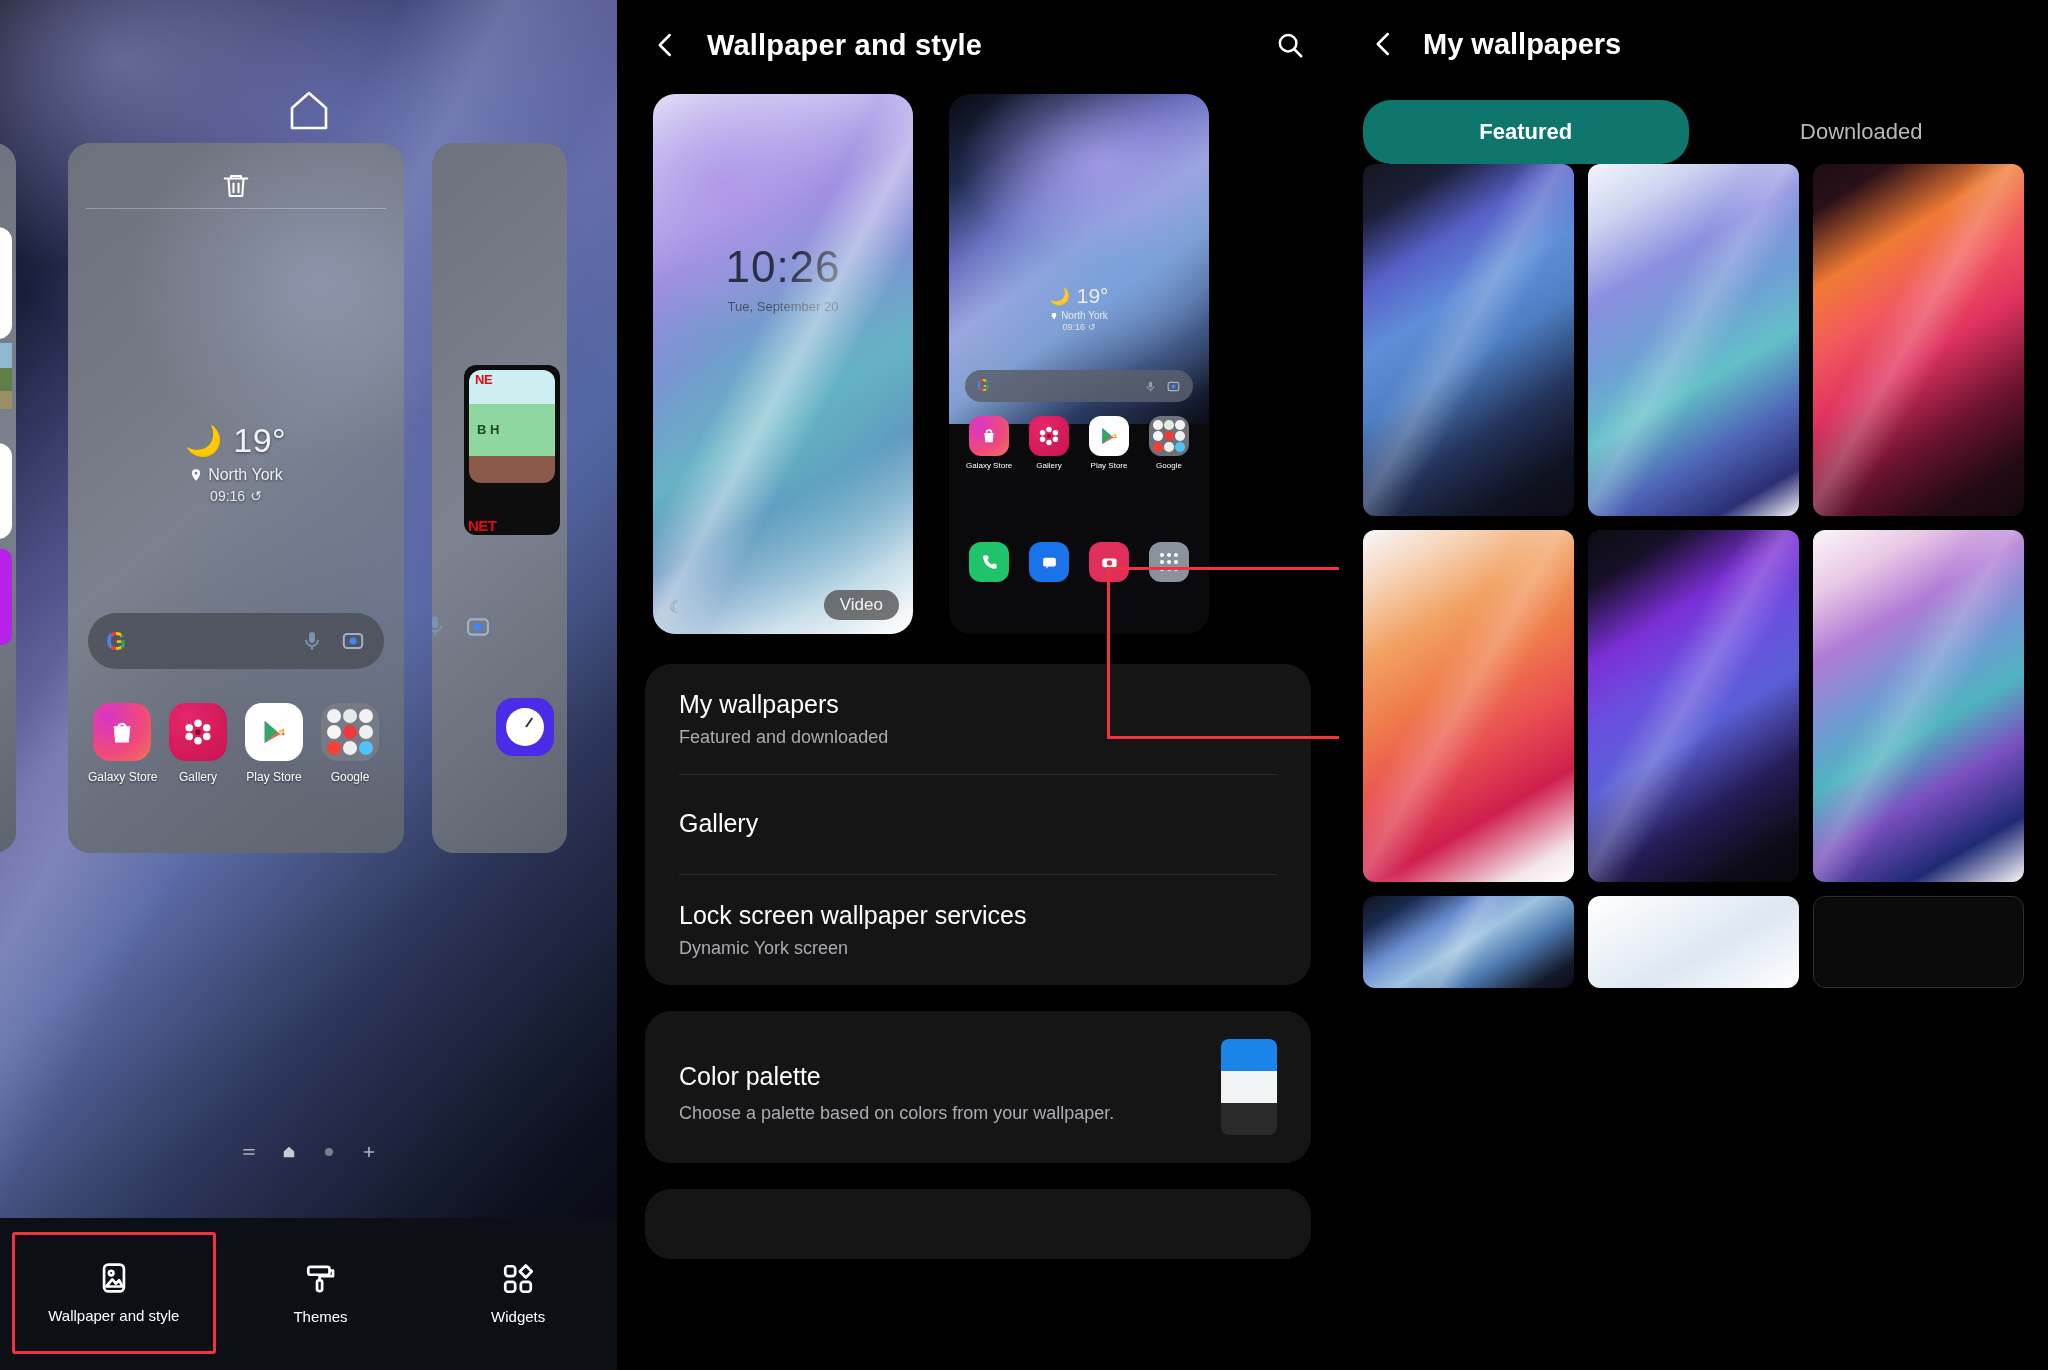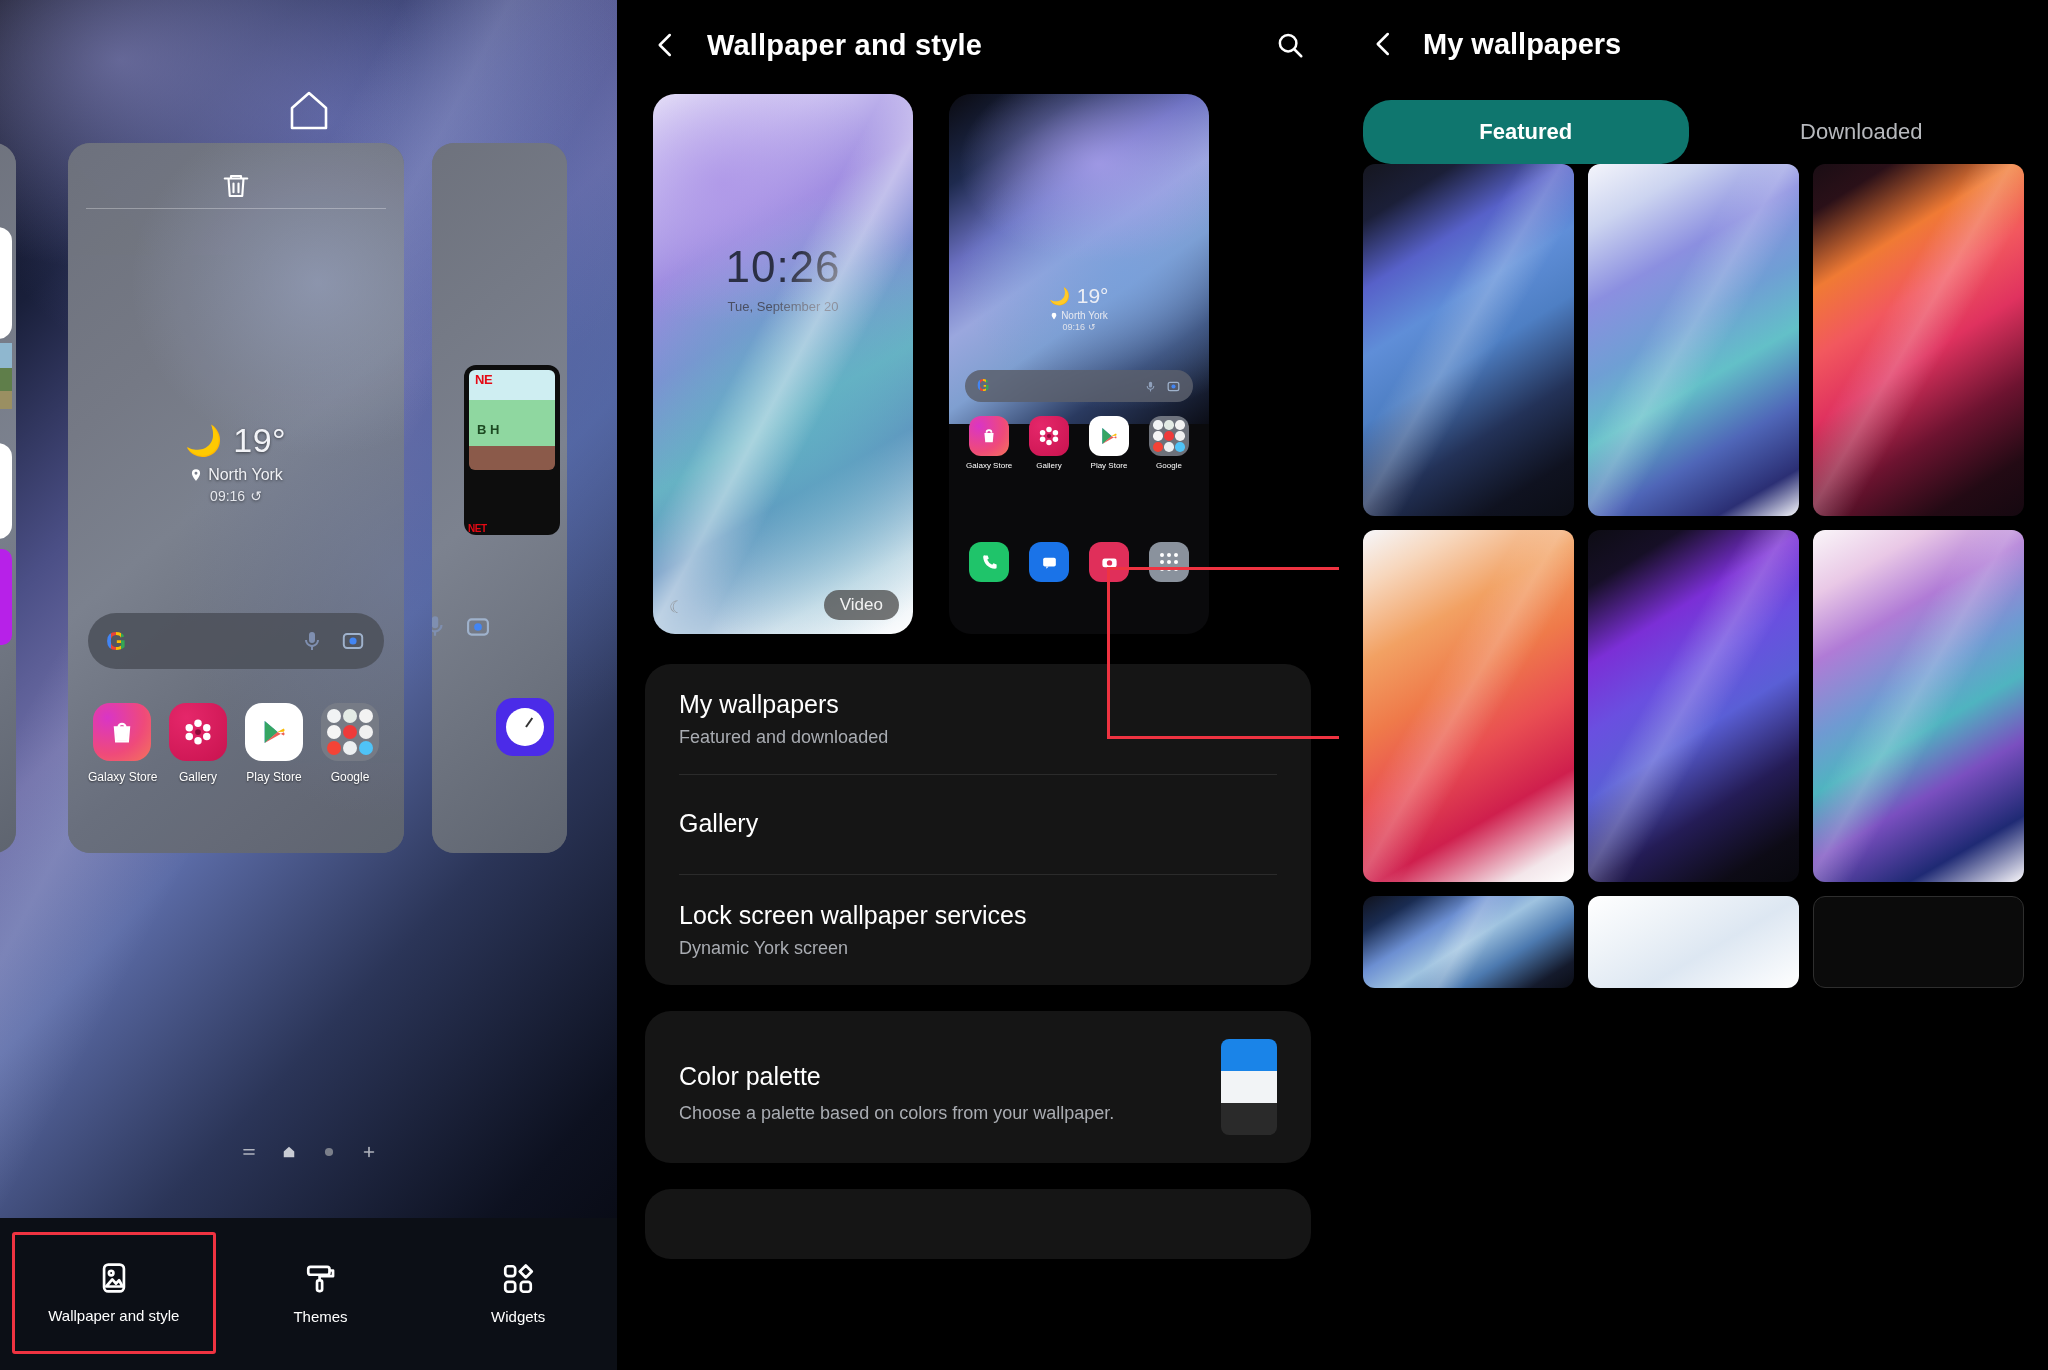--- a/index.html
+++ b/index.html
@@ -74,24 +74,24 @@
   .left-tabbar { position:absolute; left:0; bottom:0; width:100%; height:152px; background:#0c0f16; display:flex; }
   .ltab { flex:1; display:flex; flex-direction:column; align-items:center; justify-content:center; gap:12px; position:relative; }
   .ltab-lbl { font-size:15px; color:#fff; text-align:center; line-height:1.25; }
   .ltab.sel { border:3px solid #ef3341; border-radius:3px; margin:14px 6px 16px 12px; }
 
   
   .peek-left { position:absolute; left:-42px; top:143px; width:58px; height:710px; background:rgba(104,108,118,.86); border-radius:22px; overflow:hidden; }
   .peek-right { position:absolute; left:432px; top:143px; width:135px; height:710px; background:rgba(104,108,118,.80); border-radius:22px; overflow:hidden; }
   .pk-wall { position:absolute; inset:0; background:linear-gradient(140deg,#6e727d,#7c828f 50%,#5e646f); }
   .nf-card { position:absolute; left:32px; top:222px; width:96px; height:170px; background:#0d0d0d; border-radius:12px; padding:5px; }
-  .nf-inner { width:100%; height:100px; border-radius:6px; overflow:hidden; background:linear-gradient(#cfeef2 0 30%, #8fd7a0 30% 76%, #8b5a4a 76% 100%); position:relative; }
+  .nf-inner { width:100%; height:113px; border-radius:12px; overflow:hidden; background:linear-gradient(#cfeef2 0 30%, #8fd7a0 30% 76%, #8b5a4a 76% 100%); position:relative; }
   .nf-top { position:absolute; top:2px; left:6px; font-size:13px; font-weight:800; color:#e50914; letter-spacing:-.5px; }
   .nf-mid { position:absolute; top:52px; left:8px; font-size:13px; font-weight:800; color:#1d4a22; }
-  .nf-bot { position:absolute; bottom:1px; left:4px; font-size:10px; font-weight:800; color:#e50914; letter-spacing:-.5px; }
+  .nf-bot { position:absolute; bottom:1px; left:4px; font-size:15px; font-weight:800; color:#e50914; letter-spacing:-.5px; }
   .pk-widget-a { position:absolute; left:-4px; top:84px; width:58px; height:112px; background:#fff; border-radius:14px; }
   .pk-photo { position:absolute; left:-4px; top:200px; width:58px; height:66px; background:linear-gradient(#8fb7cf 0 38%, #5f7e4a 38% 72%, #9a8f62 72% 100%); }
   .pk-widget-b { position:absolute; left:-4px; top:300px; width:58px; height:96px; background:#fff; border-radius:14px; }
   .pk-purple { position:absolute; left:-4px; top:406px; width:58px; height:96px; background:#b721e8; border-radius:10px; display:flex; align-items:center; justify-content:center; color:#fff; font-size:30px; }
   .pk-clock { position:absolute; left:64px; top:555px; width:58px; height:58px; border-radius:17px; background:#4b2be8; display:flex; align-items:center; justify-content:center; }
   .pk-clock-face { width:38px; height:38px; border-radius:50%; background:#fff; position:relative; }
   .pk-clock-face::before{content:"";position:absolute;left:50%;top:8px;width:2px;height:11px;background:#333;transform-origin:bottom;transform:rotate(35deg);}
   .pk-dock { position:absolute; left:-10px; top:470px; display:flex; gap:16px; }
 
   

